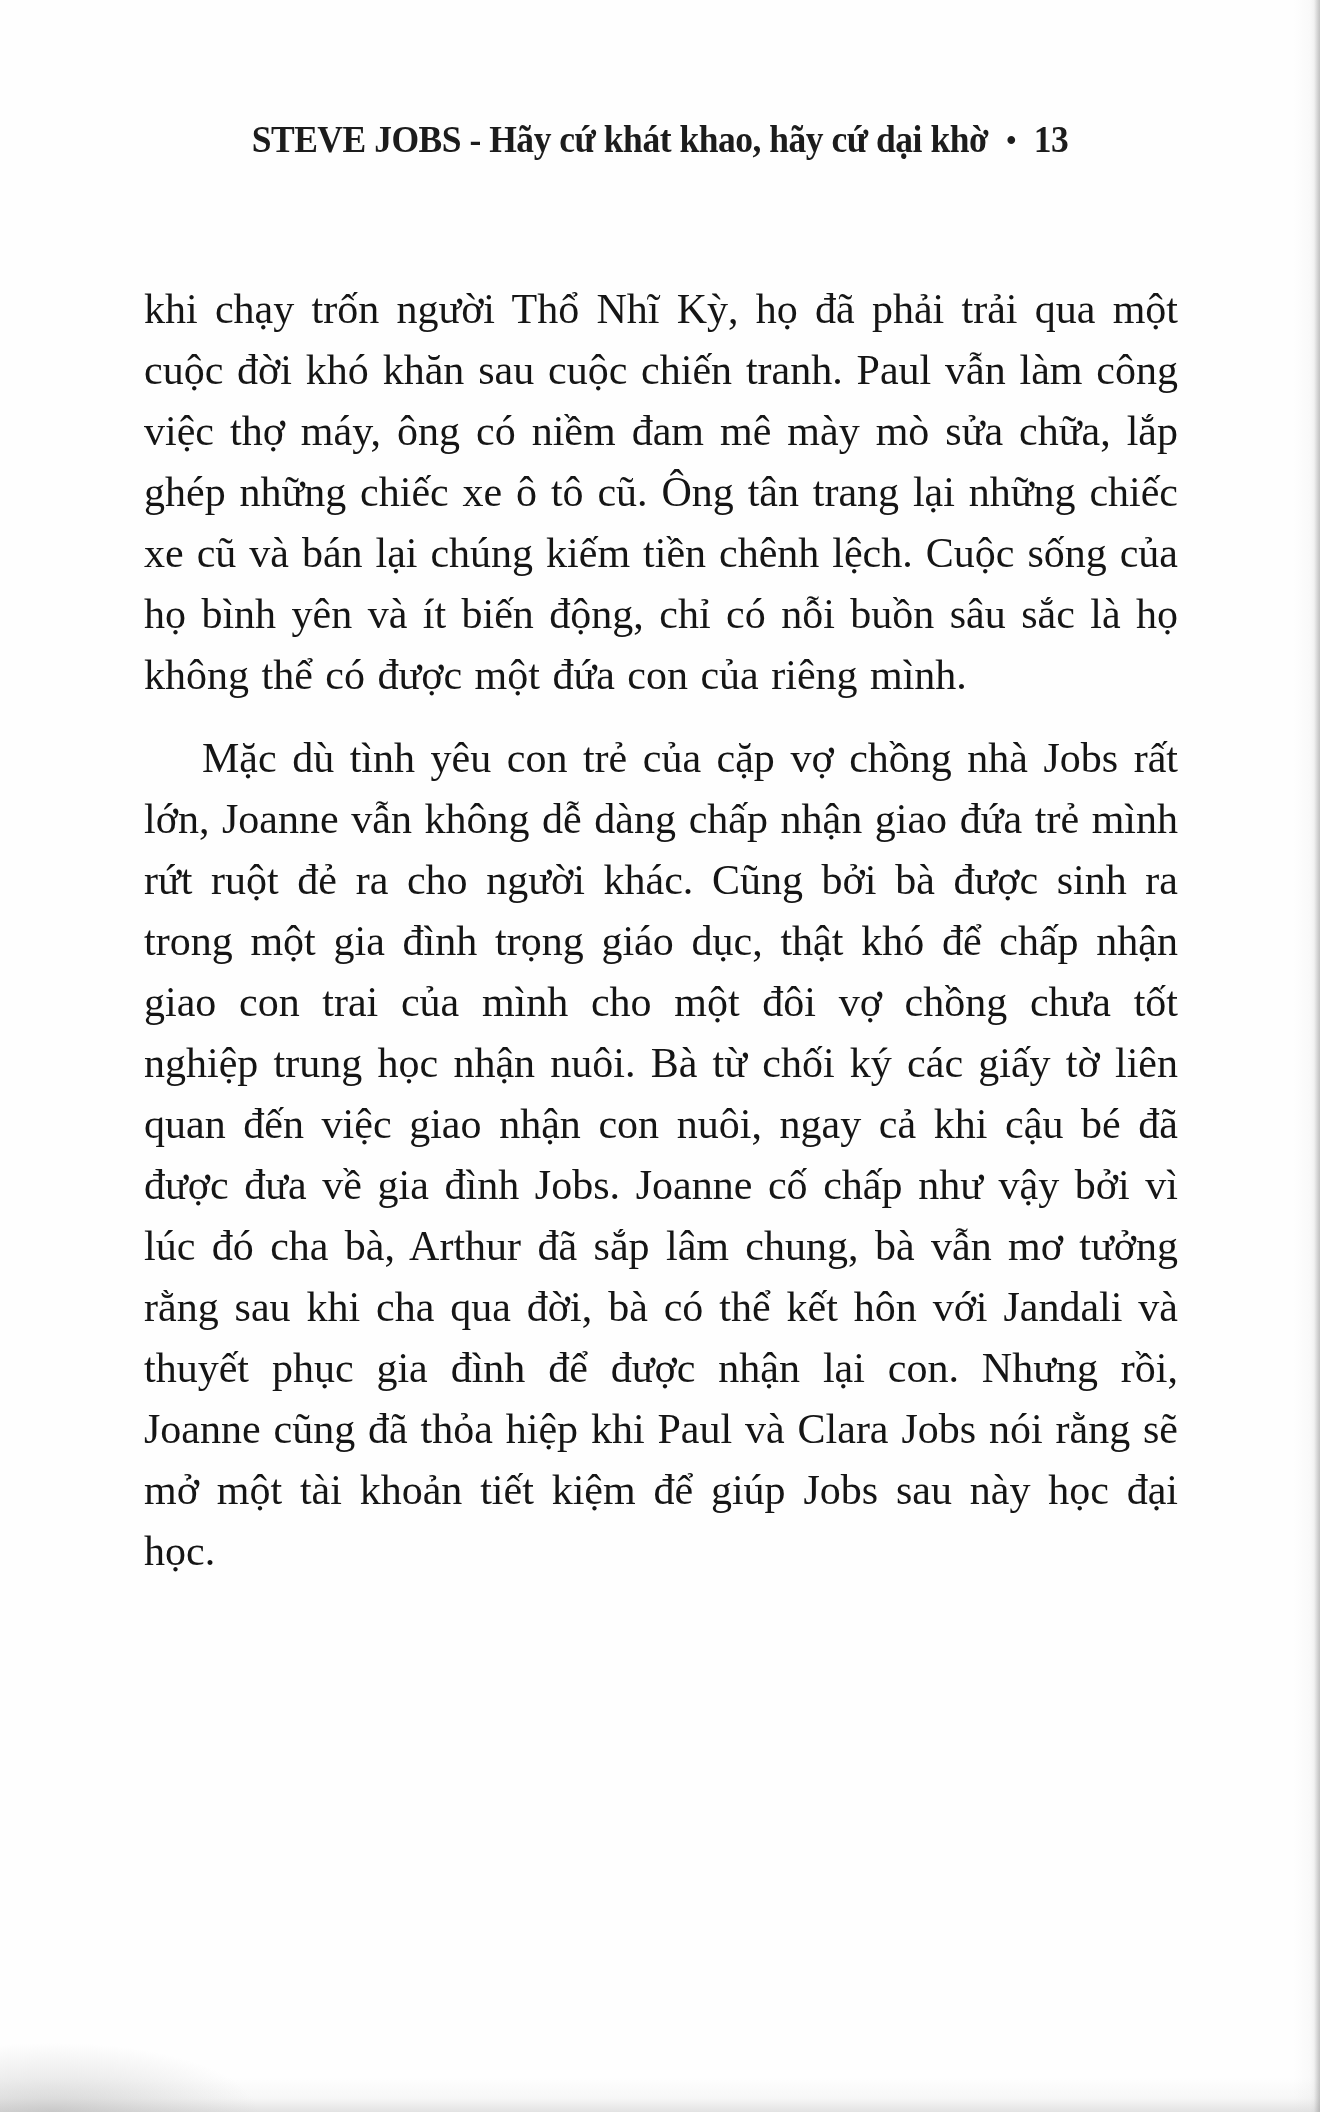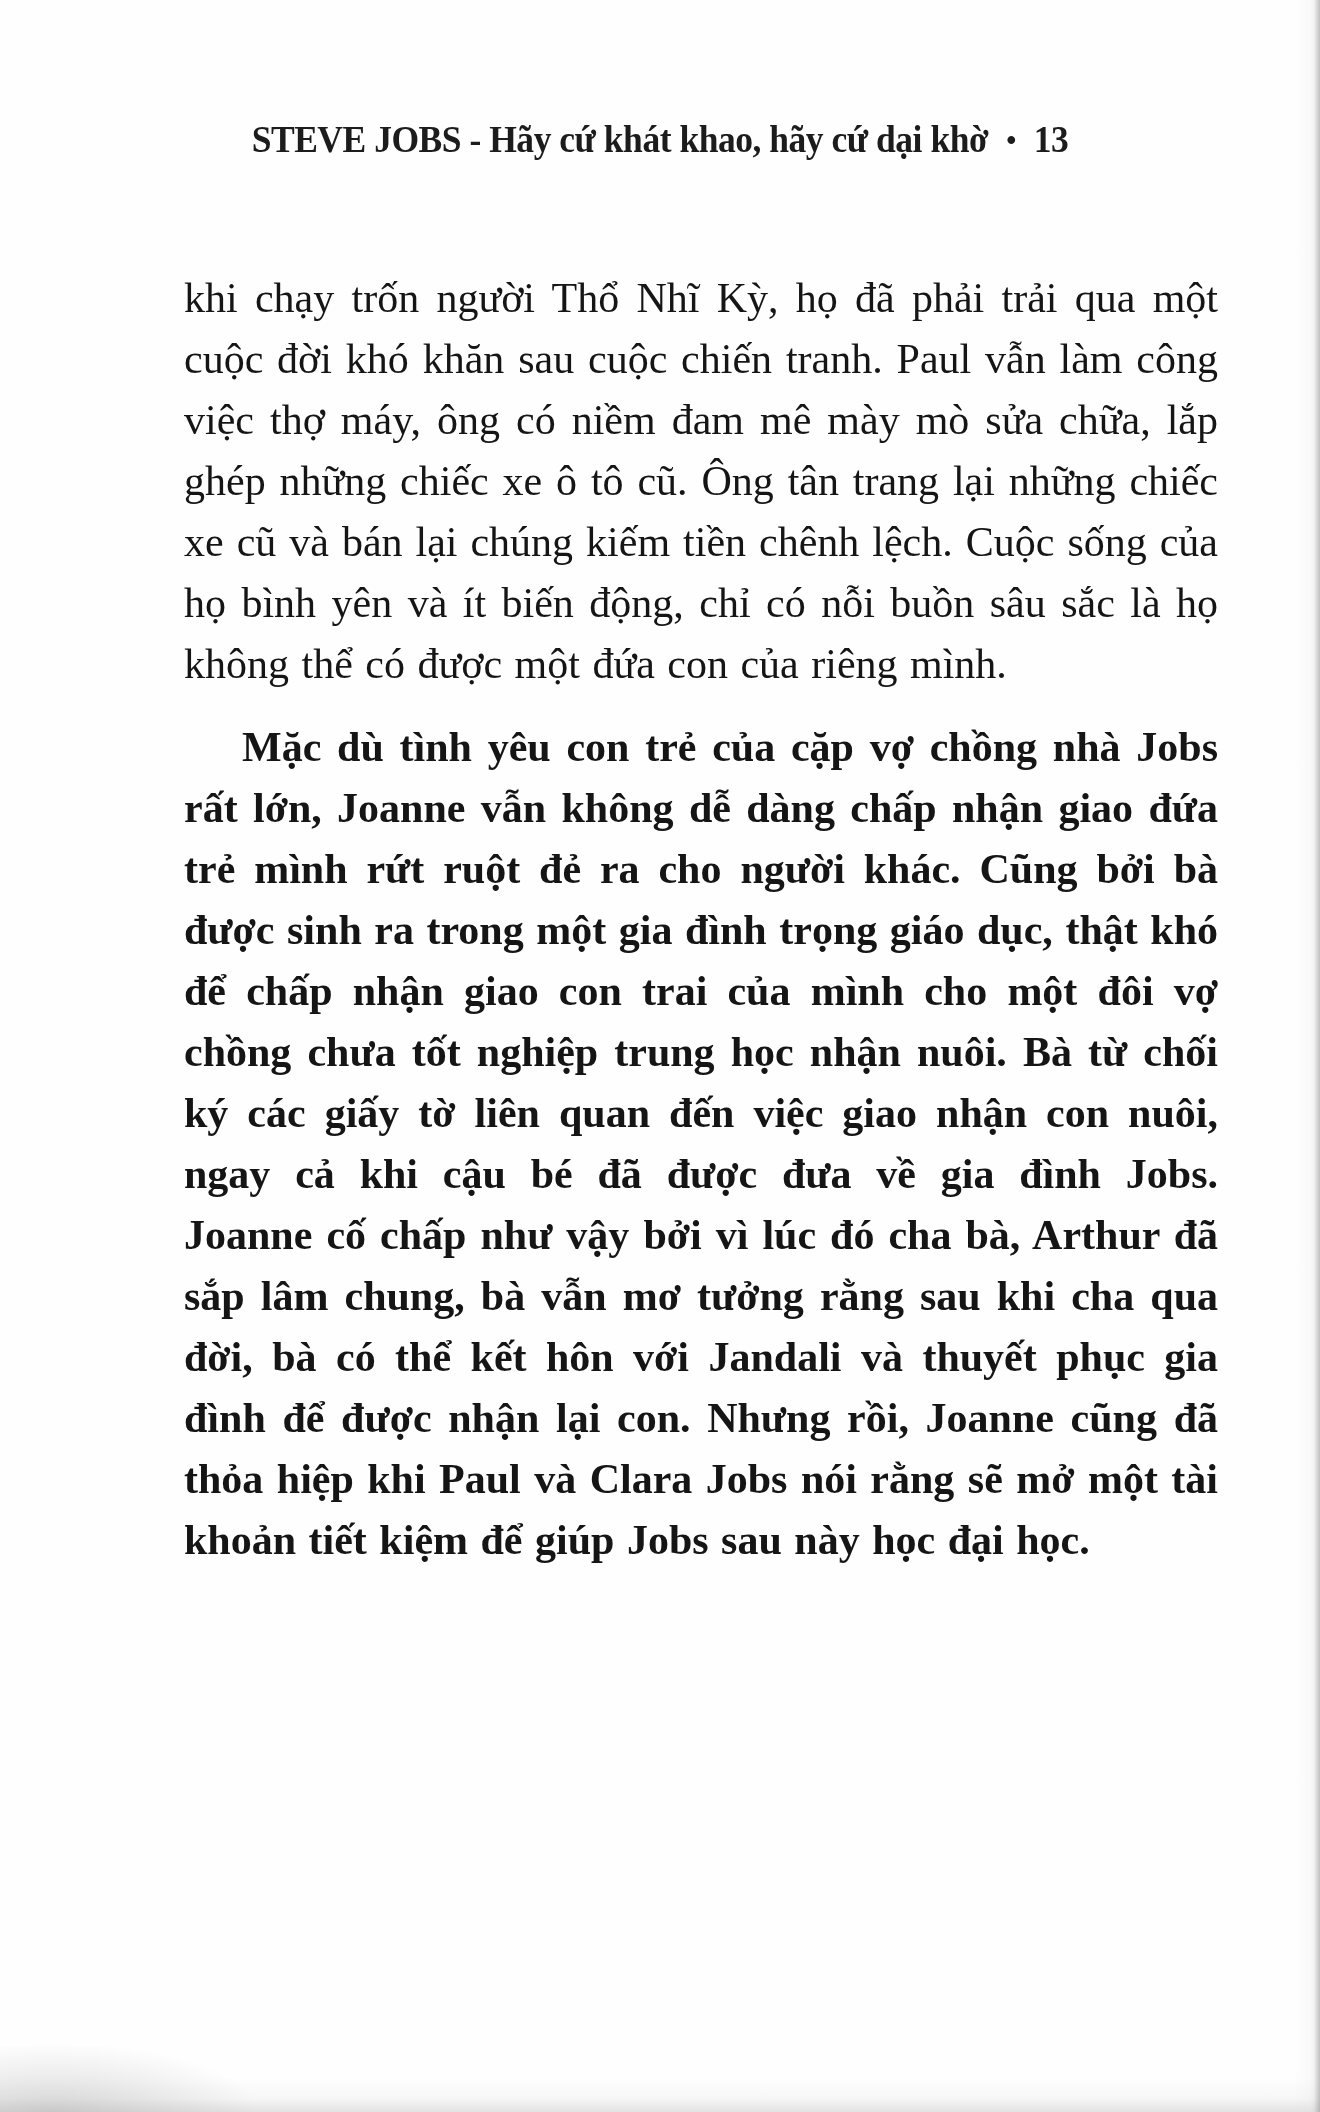--- a/index.html
+++ b/index.html
@@ -36,38 +36,36 @@
     white-space: nowrap;
   }
   .page-header .sep {
     display: inline-block;
     margin: 0 10px;
     font-size: 30px;
     vertical-align: 2px;
   }
   .body-text {
     position: absolute;
-    top: 268px;
+    top: 279px;
     left: 144px;
     width: 1034px;
     color: #161616;
-    margin-left: 40px;
   }
   .body-text p {
     margin: 0;
     font-size: 42px;
     line-height: 61px;
     text-align: justify;
     text-justify: inter-word;
     word-spacing: 2px;
     color: #151515;
   }
   .body-text p + p {
     margin-top: 22px;
-    font-weight: bold;
   }
   .body-text p.indented {
     text-indent: 58px;
   }
   .edge-smudge-bottom-left {
     position: absolute;
     left: 0;
     bottom: 0;
     width: 260px;
     height: 70px;

